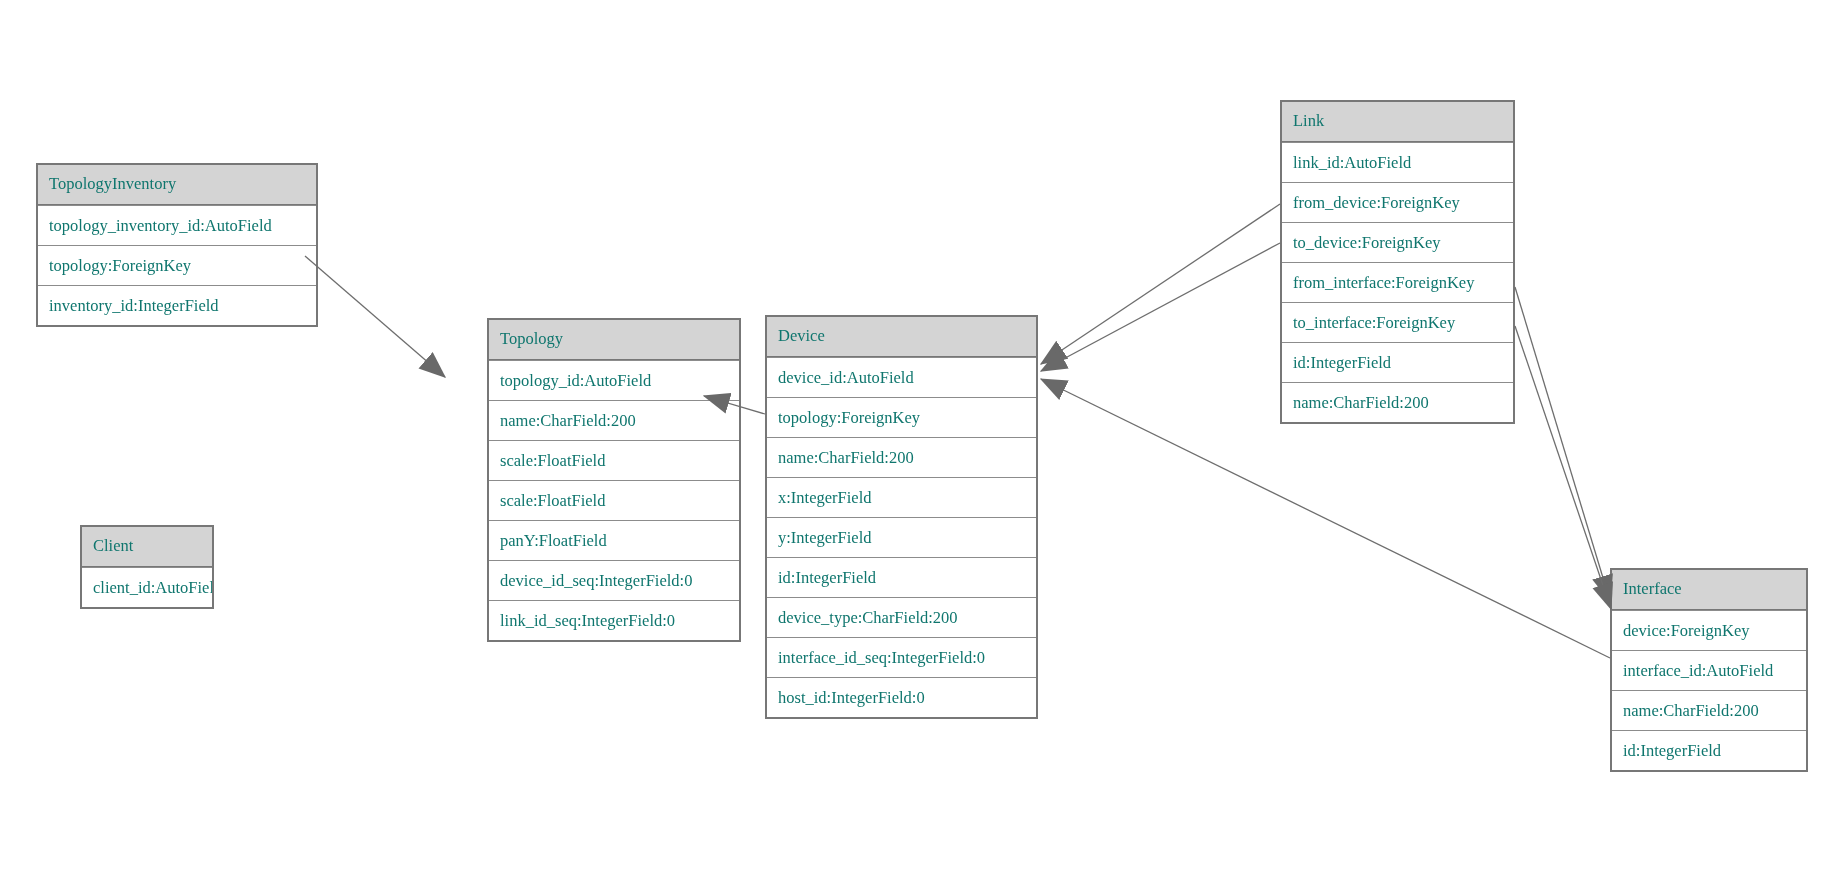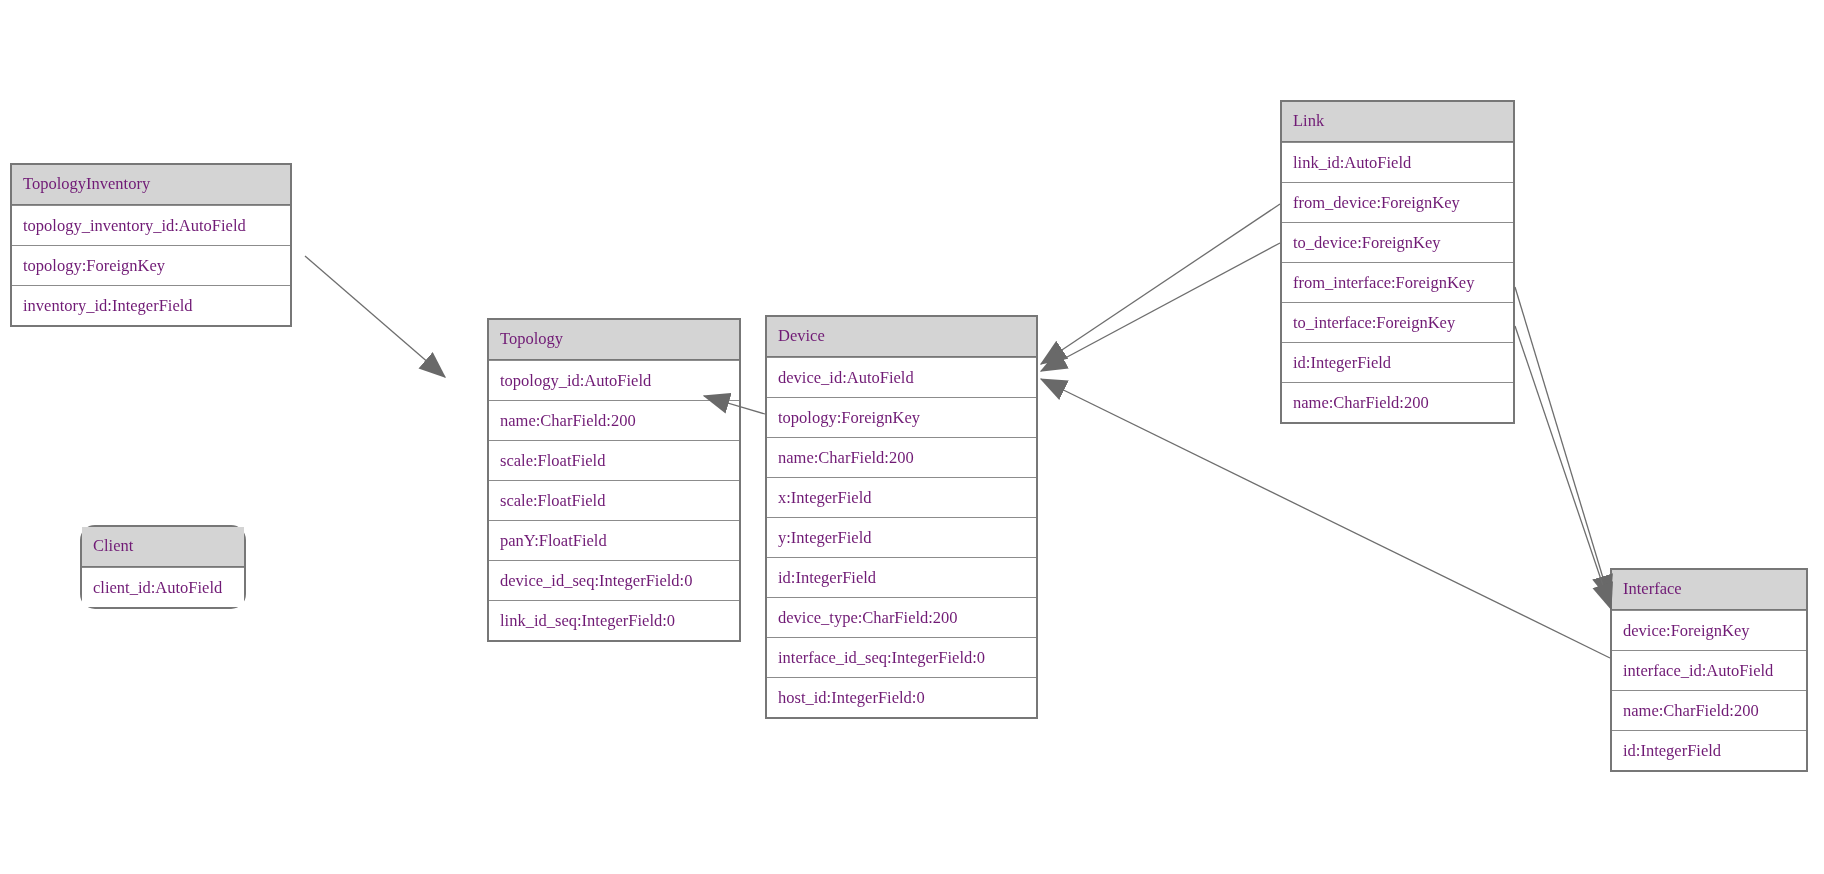--- a/index.html
+++ b/index.html
@@ -19,21 +19,21 @@
     position: absolute;
     left: 0; top: 0;
     width: 1824px; height: 874px;
     pointer-events: none;
   }
   .entity {
     position: absolute;
     box-sizing: border-box;
     border: 2px solid #777777;
     background: #ffffff;
-    color: #701a75;
+    color: #0f766e;
     font-size: 16.5px;
   }
   .entity-header {
     box-sizing: border-box;
     height: 40px;
     line-height: 38px;
     background: #d4d4d4;
     border-bottom: 1px solid #777777;
     padding-left: 11px;
     white-space: nowrap;
@@ -49,21 +49,21 @@
     white-space: nowrap;
     overflow: hidden;
   }
   .entity-row:first-of-type { border-top: none; }
 </style>
 </head>
 <body>
 
 <div id="canvas">
 
-  <div class="entity" style="left:10px; top:163px; width:282px;">
+  <div class="entity" style="left:36px; top:163px; width:282px;">
     <div class="entity-header">
       <span>TopologyInventory</span>
     </div>
     <div class="entity-row">topology_inventory_id:AutoField</div>
     <div class="entity-row">topology:ForeignKey</div>
     <div class="entity-row">inventory_id:IntegerField</div>
   </div>
 
   <div class="entity" style="left:447px; top:318px; width:254px;margin-left:40px;">
     <div class="entity-header">
@@ -71,21 +71,21 @@
     </div>
     <div class="entity-row">topology_id:AutoField</div>
     <div class="entity-row">name:CharField:200</div>
     <div class="entity-row">scale:FloatField</div>
     <div class="entity-row">scale:FloatField</div>
     <div class="entity-row">panY:FloatField</div>
     <div class="entity-row">device_id_seq:IntegerField:0</div>
     <div class="entity-row">link_id_seq:IntegerField:0</div>
   </div>
 
-  <div class="entity" style="left:80px; top:525px; width:166px;border-radius:15px;">
+  <div class="entity" style="left:80px; top:525px; width:134px;">
     <div class="entity-header">
       <span>Client</span>
     </div>
     <div class="entity-row">client_id:AutoField</div>
   </div>
 
   <div class="entity" style="left:765px; top:315px; width:273px;">
     <div class="entity-header">
       <span>Device</span>
     </div>

